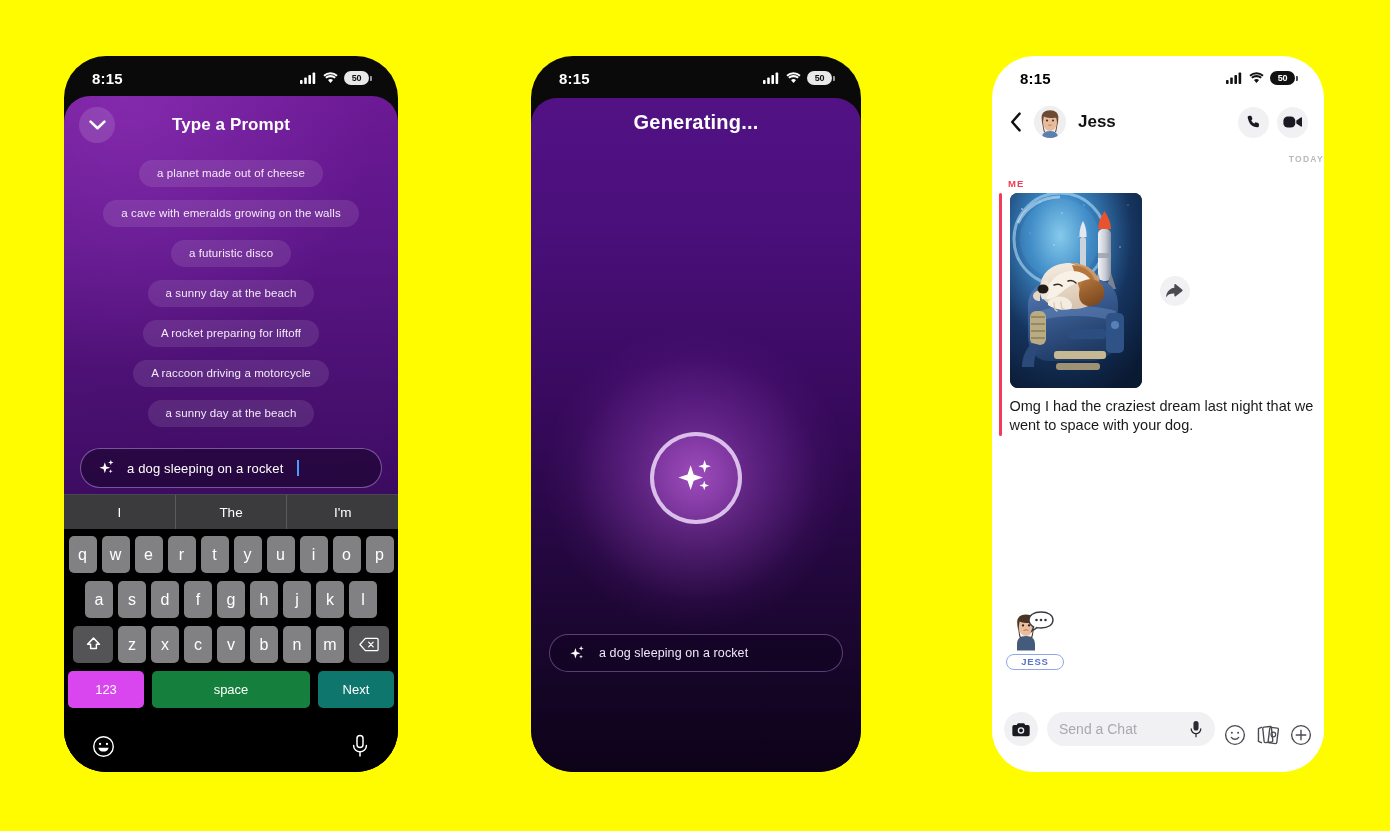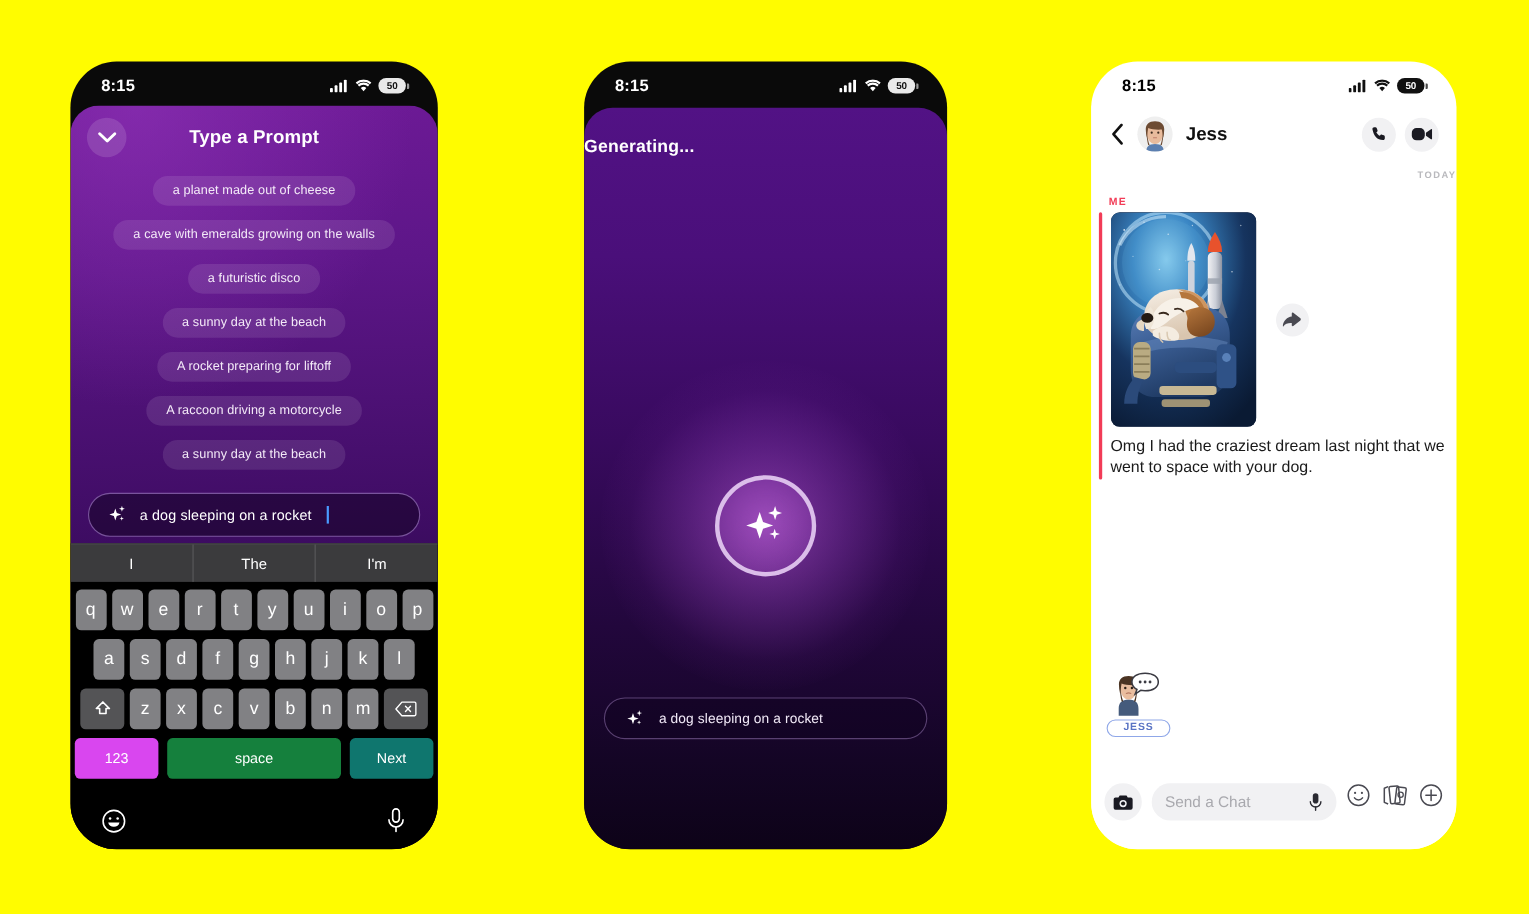--- a/index.html
+++ b/index.html
@@ -127,22 +127,22 @@
   }
 
   
   .p2-screen {
     position: absolute; left: 0; right: 0; top: 42px; bottom: 0;
     border-radius: 26px 26px 0 0;
     background: linear-gradient(180deg, #521285 0%, #4a0f7a 20%, #380a5e 45%, #22073c 70%, #140525 88%, #0d0318 100%);
     overflow: hidden;
   }
   .p2-title {
-    color: #fff; font-size: 16px;
-    font-weight: bold; padding-top: 27px; letter-spacing: 0.2px;
+    text-align: center; color: #fff; font-size: 20px;
+    font-weight: bold; padding-top: 13px; letter-spacing: 0.2px;
   }
   .p2-orb-zone {
     position: absolute; left: 0; right: 0; top: 225px; height: 310px;
   }
   .p2-glow {
     position: absolute; left: 50%; top: 50%;
     width: 300px; height: 300px; transform: translate(-50%,-50%);
     border-radius: 50%;
     background: radial-gradient(circle, rgba(182,86,214,0.62) 0%, rgba(160,70,200,0.33) 34%, rgba(120,40,160,0.10) 58%, rgba(90,25,130,0) 72%);
   }
@@ -216,21 +216,21 @@
   .p3-bit { width: 50px; height: 50px; position: relative; }
   .p3-jesslabel {
     margin-top: -6px; width: 58px; text-align: center;
     border: 1.5px solid #8fa7e8; border-radius: 10px;
     color: #5a74c4; font-size: 9.5px; font-weight: bold;
     letter-spacing: 0.8px; padding: 1px 0 2px;
     background: #fff;
   }
   .p3-chatbar {
     position: absolute; left: 0; right: 0; bottom: 26px;
-    display: flex; align-items: flex-start; gap: 9px; padding: 0 12px;
+    display: flex; align-items: flex-end; gap: 9px; padding: 0 12px;
   }
   .p3-cam {
     width: 34px; height: 34px; border-radius: 50%; background: #f1f1f3;
     display: flex; align-items: center; justify-content: center; cursor: pointer;
   }
   .p3-inputpill {
     flex: 1; height: 34px; border-radius: 17px; background: #f1f1f3;
     display: flex; align-items: center; padding: 0 12px; cursor: text;
   }
   .p3-placeholder { color: #a9a9ae; font-size: 14px; flex: 1; }

